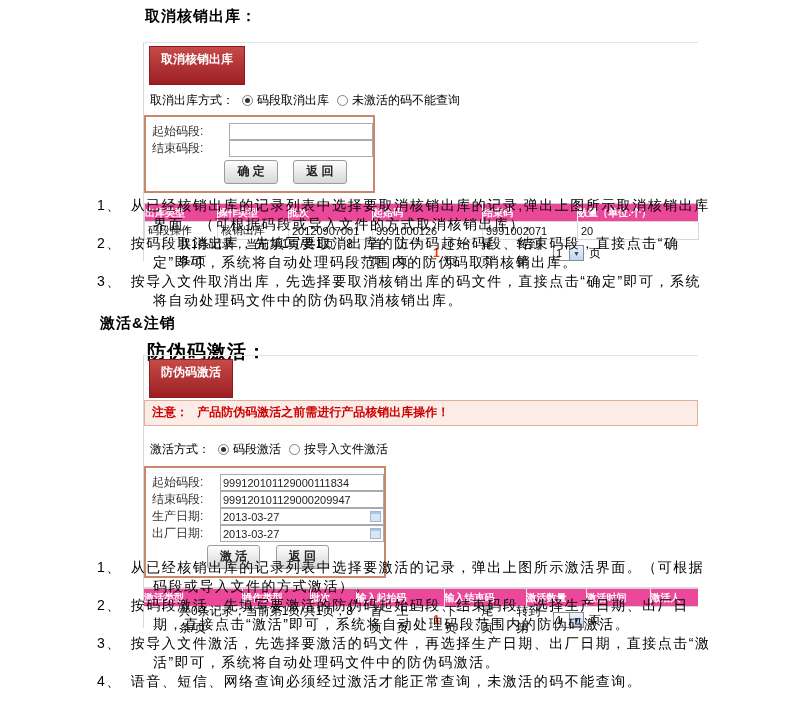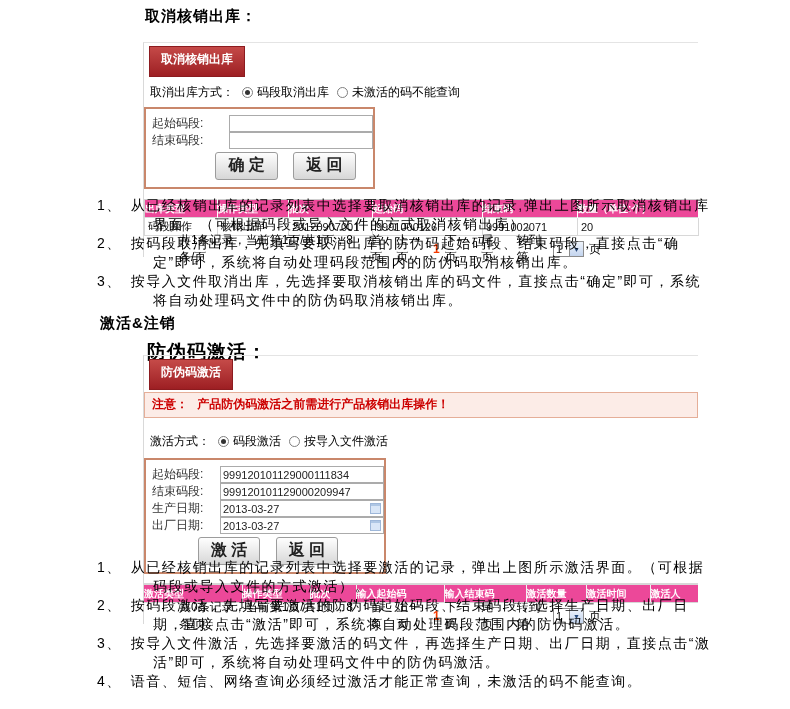--- a/index.html
+++ b/index.html
@@ -17,21 +17,21 @@
   
   .panel {
     position:absolute; left:143px; width:554px;
     border-left:1px solid #d9d9d9; border-top:1px solid #e4e4e4;
     font-size:12px;
   }
   #panel1 { top:42px; }
   #panel2 { top:355px; }
 
   .rtab {
-    display:inline-block; margin:3px 0 0 5px; padding:4px 11px 8px;
+    display:inline-block; margin:3px 0 0 5px; padding:4px 11px 16px;
     background:linear-gradient(#c54a48,#9d1f23); border:1px solid #8c1b1f;
     color:#fff; font-weight:bold; font-size:12px; cursor:pointer;
   }
   .mode-row { margin:7px 0 6px 6px; font-size:12px; display:flex; align-items:center; }
   .mode-row .mlabel { margin-right:8px; }
   .radio-opt { display:inline-flex; align-items:center; margin-right:8px; cursor:pointer; }
   .rd { width:9px; height:9px; border:1px solid #7f7f7f; border-radius:50%; background:#fff;
         display:inline-block; margin-right:4px; position:relative; }
   .rd.sel::after { content:''; position:absolute; left:2px; top:2px; width:5px; height:5px;
         border-radius:50%; background:#333; }
@@ -50,21 +50,21 @@
   .iwrap { position:relative; display:inline-block; }
   .cal-icon { position:absolute; right:3px; top:3px; width:9px; height:9px;
     background:#d9e6f7; border:1px solid #9eb7d9; }
   .cal-icon::before { content:''; position:absolute; left:0; top:0; width:9px; height:2px; background:#aec6e4; }
 
   .btn-row { text-align:center; margin-top:3px; }
   #panel1 .btn-row { padding-left:46px; }
   .gbtn {
     display:inline-block; margin:0 6px; padding:2px 12px 3px;
     background:linear-gradient(#fefefe,#d7d7d7); border:1px solid #9c9c9c; border-radius:3px;
-    font-size:16px; font-weight:bold; color:#222; cursor:pointer;
+    font-size:12px; font-weight:bold; color:#222; cursor:pointer;
   }
 
   
   table { border-collapse:collapse; table-layout:fixed; width:554px; }
   #panel1 table { margin-top:10px; border:1px solid #cfcfcf; }
   th {
     background:#ec4899; color:#fff; font-weight:bold; font-size:10px;
     height:17px; text-align:left; border-right:1px solid rgba(255,255,255,0.65);
     overflow:hidden; white-space:nowrap;
   }

